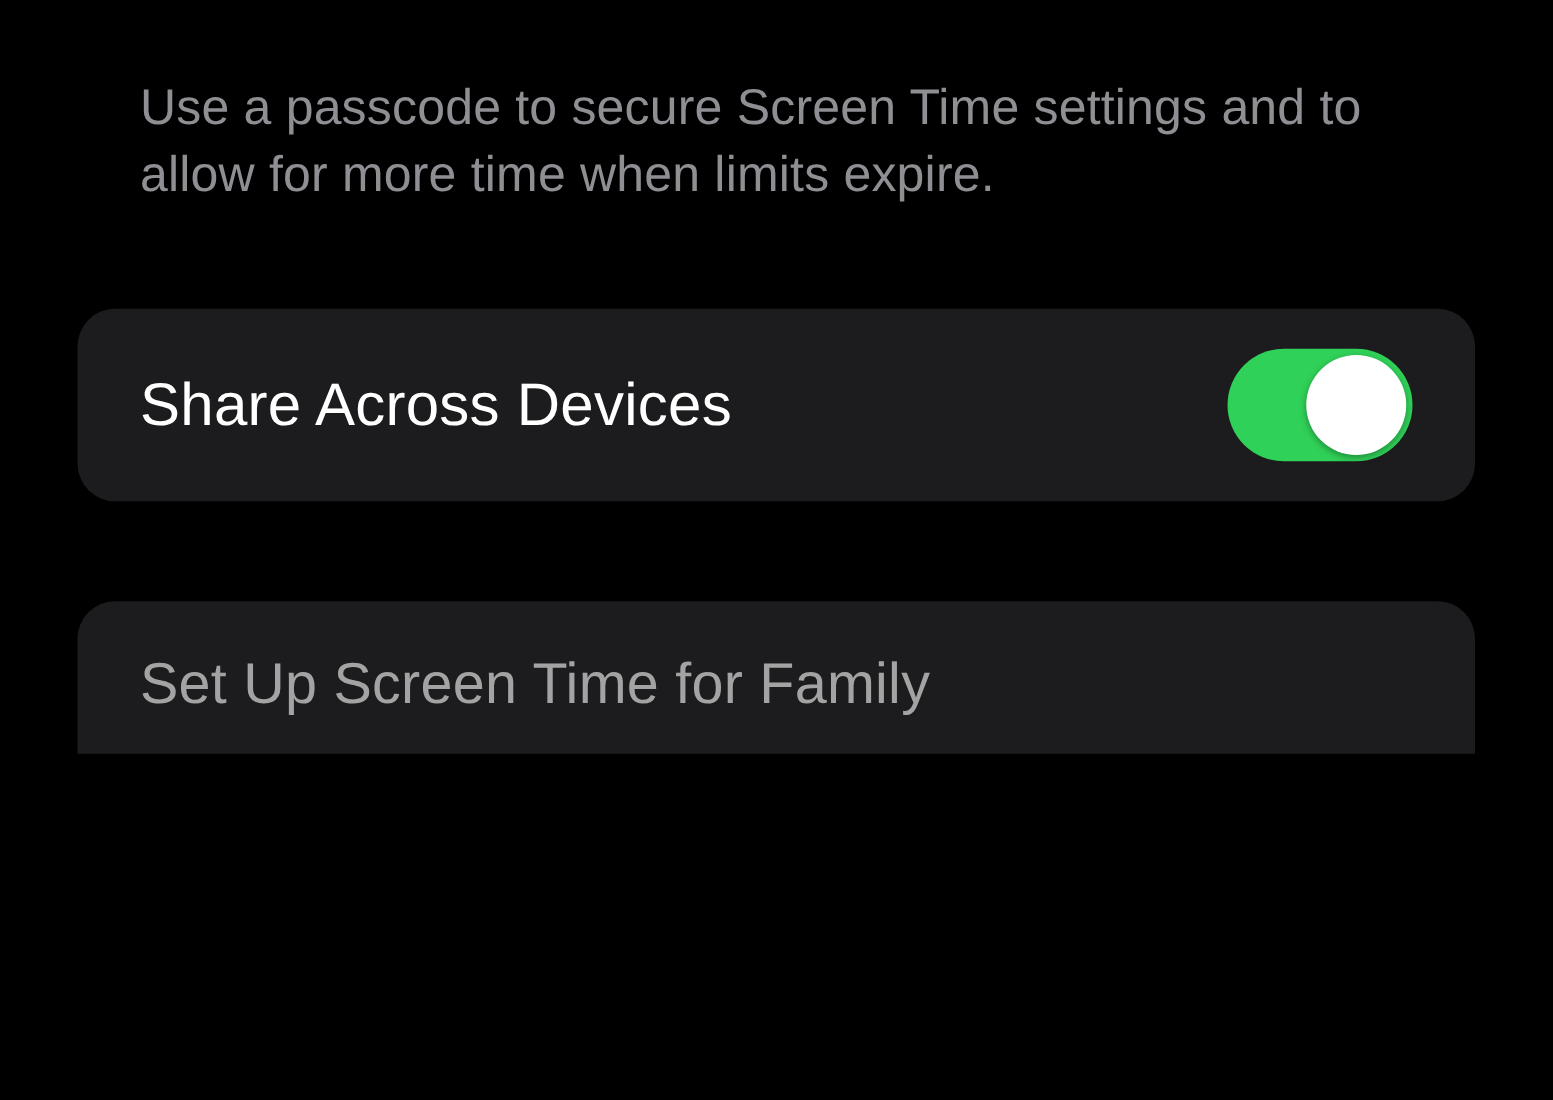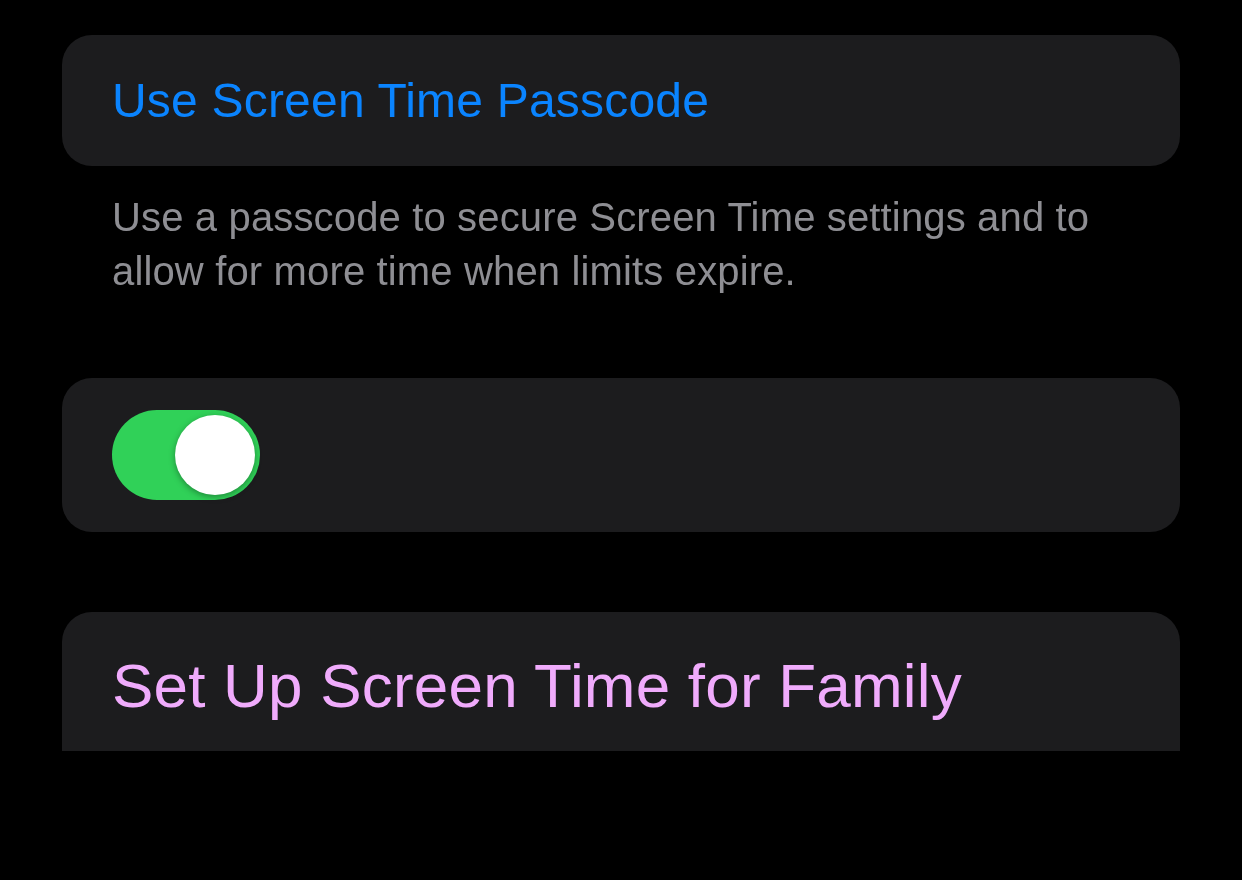--- a/index.html
+++ b/index.html
@@ -83,39 +83,37 @@
     
     .bottom-cell {
       background: #1c1c1e;
       border-top-left-radius: 30px;
       border-top-right-radius: 30px;
       border-bottom-left-radius: 0;
       border-bottom-right-radius: 0;
       padding: 38px 50px 30px 50px;
     }
     .bottom-cell .label {
-      color: #f0abfc;
-      font-size: 62px;
+      color: #a3a3a3;
+      font-size: 46px;
       font-weight: 400;
       letter-spacing: 0.2px;
     }
   </style>
 </head>
 <body>
 
 <div class="container">
 
-  <div class="cell link-cell">
-    <span class="label">Use Screen Time Passcode</span>
-  </div>
   <div class="footer">Use a passcode to secure Screen Time settings and to allow for more time when limits expire.</div>
 
   <div class="group-gap"></div>
 
   <div class="cell toggle-cell">
+    <span class="label">Share Across Devices</span>
     <div class="switch on" role="switch" aria-checked="true">
       <div class="knob"></div>
     </div>
   </div>
 
   <div class="group-gap"></div>
 
   <div class="cell bottom-cell">
     <span class="label">Set Up Screen Time for Family</span>
   </div>

